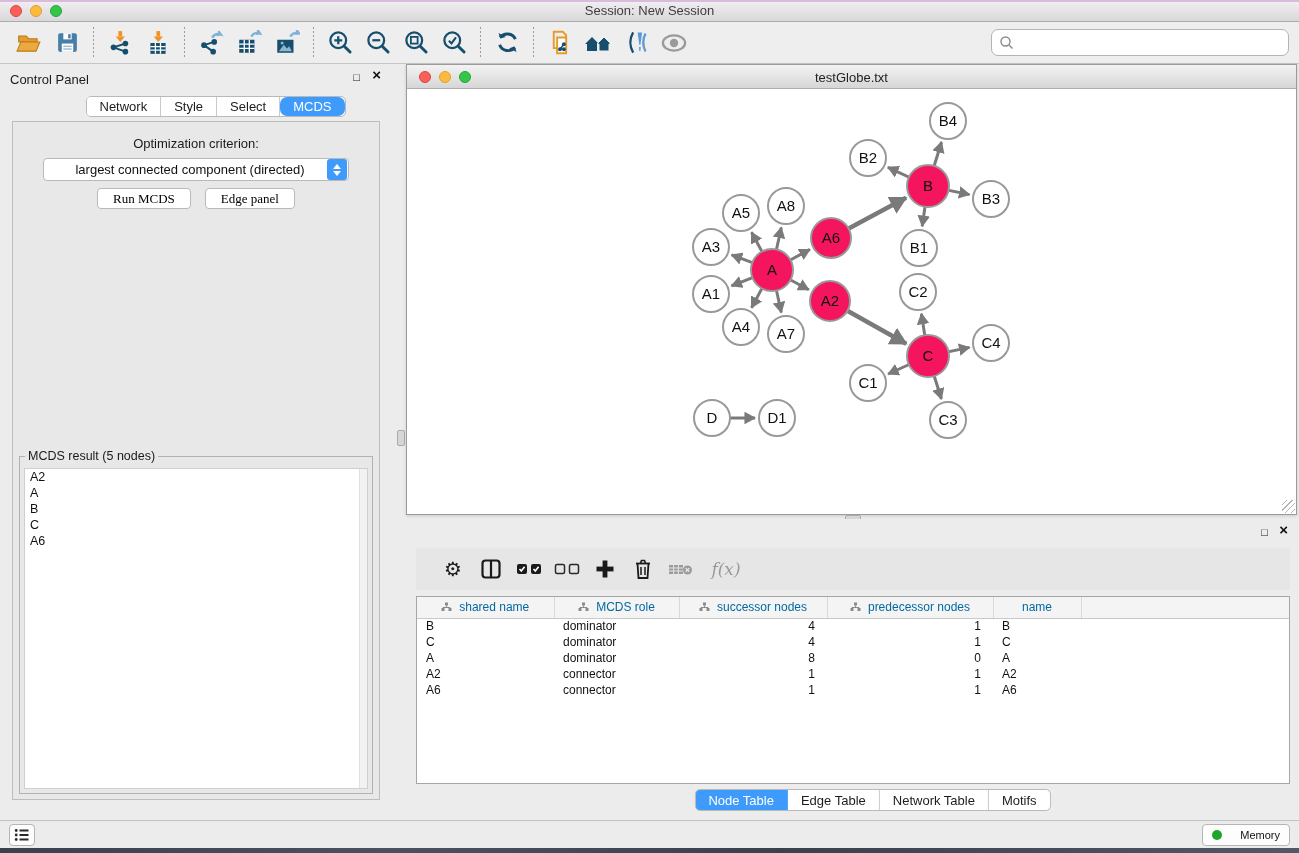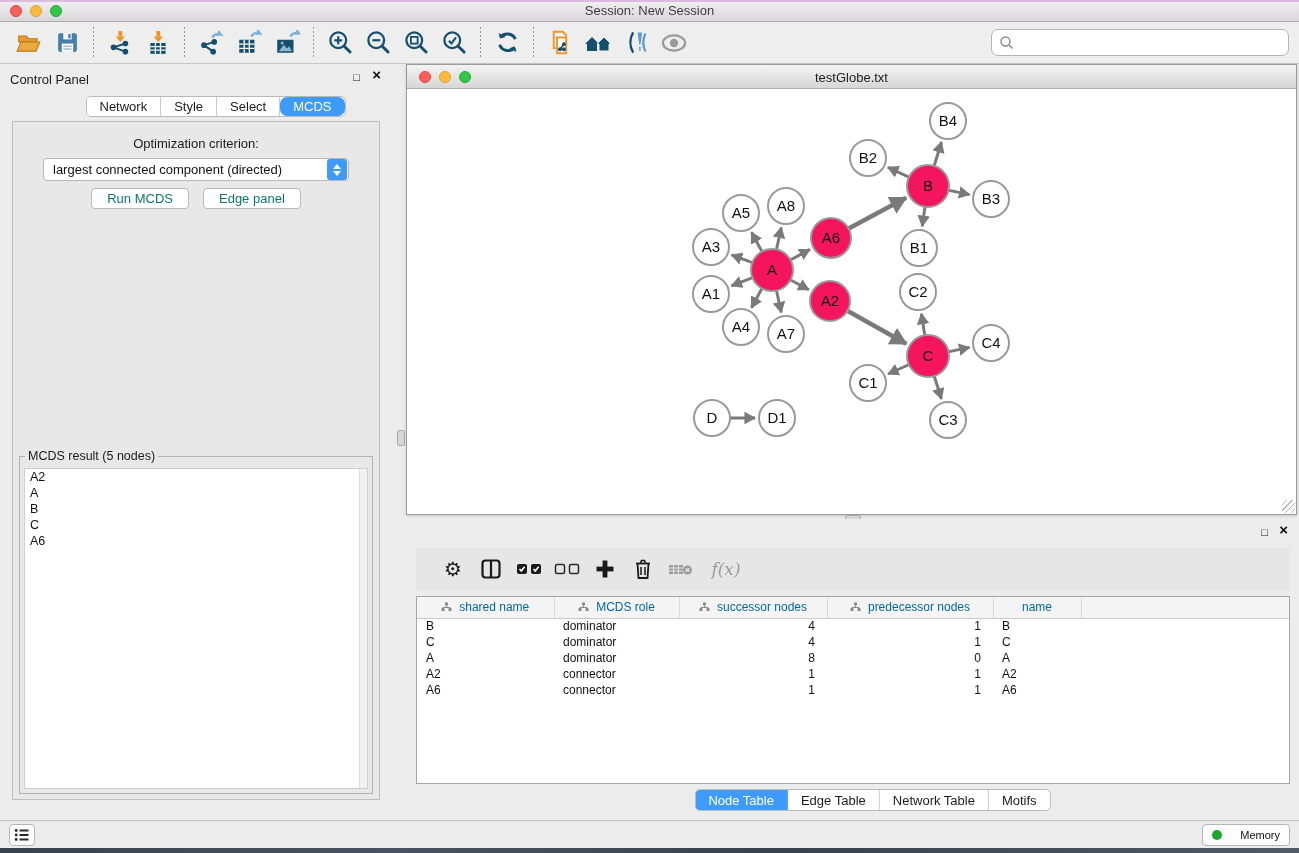--- a/index.html
+++ b/index.html
@@ -41,28 +41,28 @@
   .seg-bar { display:flex; position:absolute; height:21px; border:1px solid #b9b9b9; border-radius:5px; background:#fff; overflow:hidden;margin-left:20px; }
   .seg-tab { padding:0 13px; font-size:13px; color:#1c1c1c; display:flex; align-items:center; border-right:1px solid #c9c9c9; cursor:pointer; background:#fff; }
   .seg-tab:last-child { border-right:none;border-radius:7px; }
   .seg-tab.active { background:#3e9bfc; color:#fff; border-right-color:#3e9bfc; }
   .control-tabs { left:50%; transform:translateX(-50%); top:32px; }
 
   .cp-content { position:absolute; left:12px; right:11px; top:57px; bottom:20px; background:#e8e8e8; border:1px solid #bdbdbd; }
   .opt-label { position:absolute; top:14px; left:0; right:0; text-align:center; font-size:13px; color:#1a1a1a; }
   .criterion-select { position:absolute; left:30px; right:30px; top:36px; height:23px; background:#fff;
     border:1px solid #b9b9b9; border-radius:4px; display:flex; align-items:center; cursor:pointer; }
-  .criterion-select .val { flex:1; font-size:13px; padding-left:9px; color:#111; white-space:nowrap; overflow:hidden; }
+  .criterion-select .val { flex:1; font-size:13px; padding-left:9px; color:#111; white-space:nowrap; overflow:hidden;text-align:center; }
   .stepper { width:20px; height:21px; background:#3e9bfc; border-radius:3px; margin-right:1px;
     display:flex; flex-direction:column; align-items:center; justify-content:center; gap:2px; }
   .tri-up { width:0; height:0; border-left:4px solid transparent; border-right:4px solid transparent; border-bottom:5px solid #fff; }
   .tri-down { width:0; height:0; border-left:4px solid transparent; border-right:4px solid transparent; border-top:5px solid #fff; }
   .cp-buttons { position:absolute; top:66px; left:0; right:0; display:flex; justify-content:center; gap:14px; }
   .mac-btn { height:21px; background:#fff; border:1px solid #b9b9b9; border-radius:4px; font-size:13px;
-    color:#0f766e; padding:0 15px; cursor:pointer; font-family:Liberation Sans, sans-serif; }
+    color:#000000; padding:0 15px; cursor:pointer; font-family:Liberation Serif, serif; }
 
   .group-box { position:absolute; left:6px; right:6px; top:334px; bottom:5px; border:1px solid #b2b2b2; }
   .group-legend { position:absolute; top:-8px; left:5px; background:#e8e8e8; padding:0 3px; font-size:12.5px; color:#1a1a1a; }
   .result-list { position:absolute; left:4px; right:4px; top:11px; bottom:4px; background:#fff; border:1px solid #cfcfcf; overflow:hidden; }
   .result-item { font-size:12.5px; color:#111; line-height:16px; padding-left:5px; }
   .result-list .scroll-track { position:absolute; right:0; top:0; bottom:0; width:8px; background:#f2f2f2; border-left:1px solid #e0e0e0; }
 
   
   .v-split-handle { position:absolute; left:397px; top:366px; width:8px; height:16px; background:#d6d6d6; border:1px solid #ababab; border-radius:2px; cursor:col-resize; }
   .h-split-handle { position:absolute; left:845px; top:451px; width:16px; height:7px; background:#d6d6d6; border:1px solid #ababab; border-radius:2px; cursor:row-resize; }

